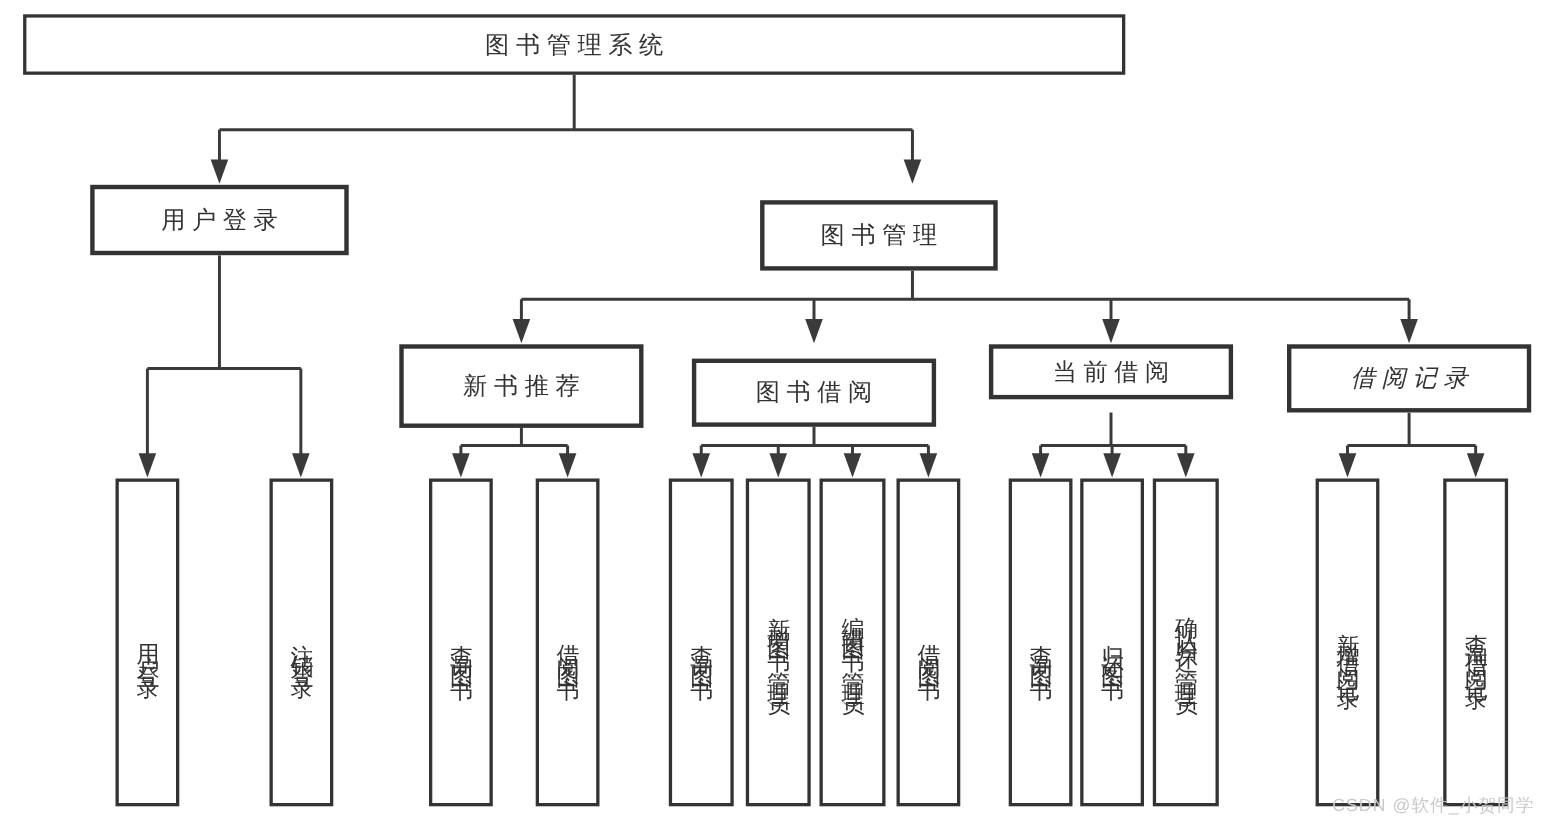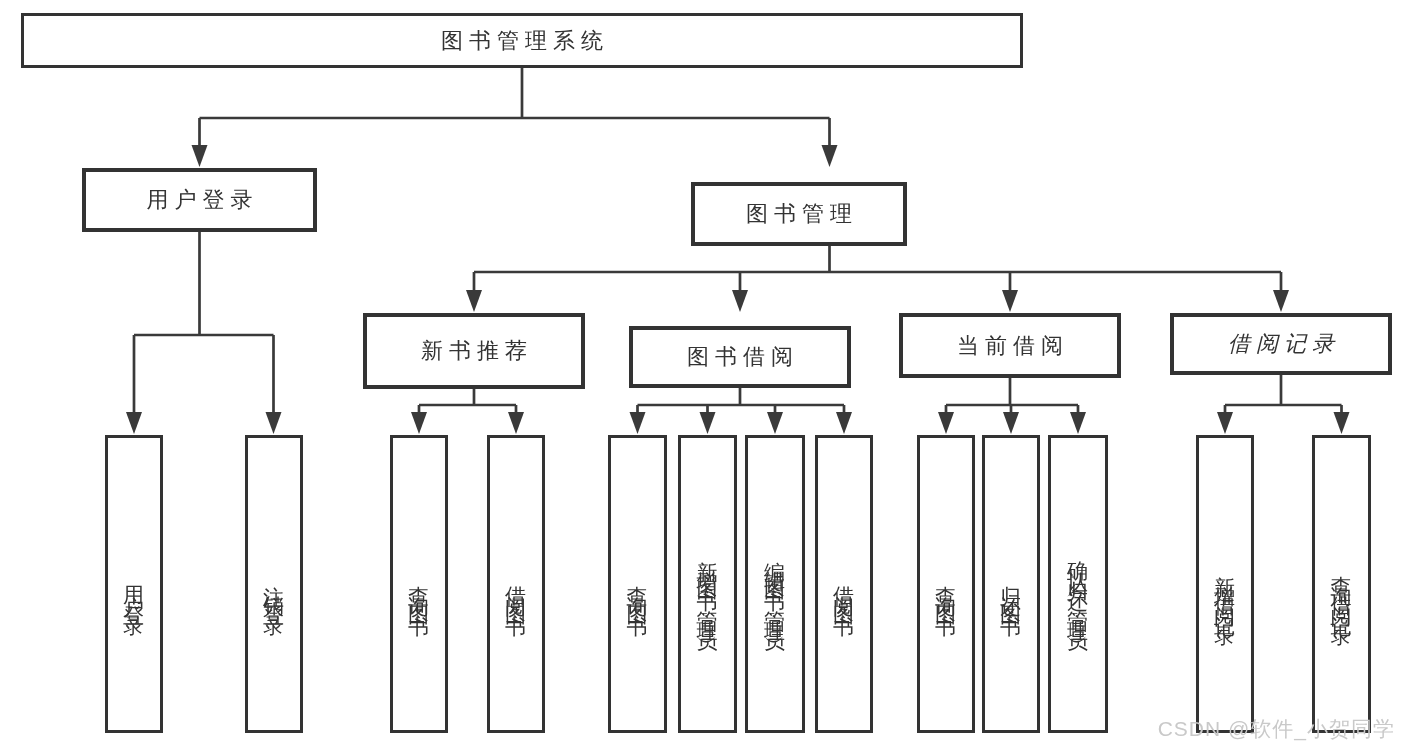--- a/index.html
+++ b/index.html
@@ -54,21 +54,21 @@
     letter-spacing: 10px;
     margin-top: 10px;
     line-height: 1;
     white-space: nowrap;
   }
   .watermark {
     position: absolute;
     z-index: 3;
     right: 10px;
     bottom: 4px;
-    font-size: 21px;
+    font-size: 16px;
     letter-spacing: 1px;
     color: var(--watermark, #c9c9c9);
   }
 </style>
 </head>
 <body>
 
 <div class="canvas">
 
   <svg class="connectors" width="1405" height="747" viewBox="0 0 1405 747">
@@ -124,21 +124,21 @@
   <div class="box h mid" style="left:691px; top:168px; width:216px; height:64px;margin-top:14px;">
     <span>图书管理</span>
   </div>
 
   <div class="box h mid" style="left:363px; top:313px; width:222px; height:76px;">
     <span>新书推荐</span>
   </div>
   <div class="box h mid" style="left:629px; top:313px; width:222px; height:62px;margin-top:13px;">
     <span>图书借阅</span>
   </div>
-  <div class="box h mid" style="left:899px; top:313px; width:222px; height:65px;">
+  <div class="box h mid" style="left:899px; top:313px; width:222px; height:50px;">
     <span>当前借阅</span>
   </div>
   <div class="box h mid" style="left:1170px; top:313px; width:222px; height:62px;font-style:italic;">
     <span>借阅记录</span>
   </div>
 
   <div class="box v" style="left:105px; top:435px; width:58px; height:298px;">
     <span>用户登录</span>
   </div>
   <div class="box v" style="left:245px; top:435px; width:58px; height:298px;">

